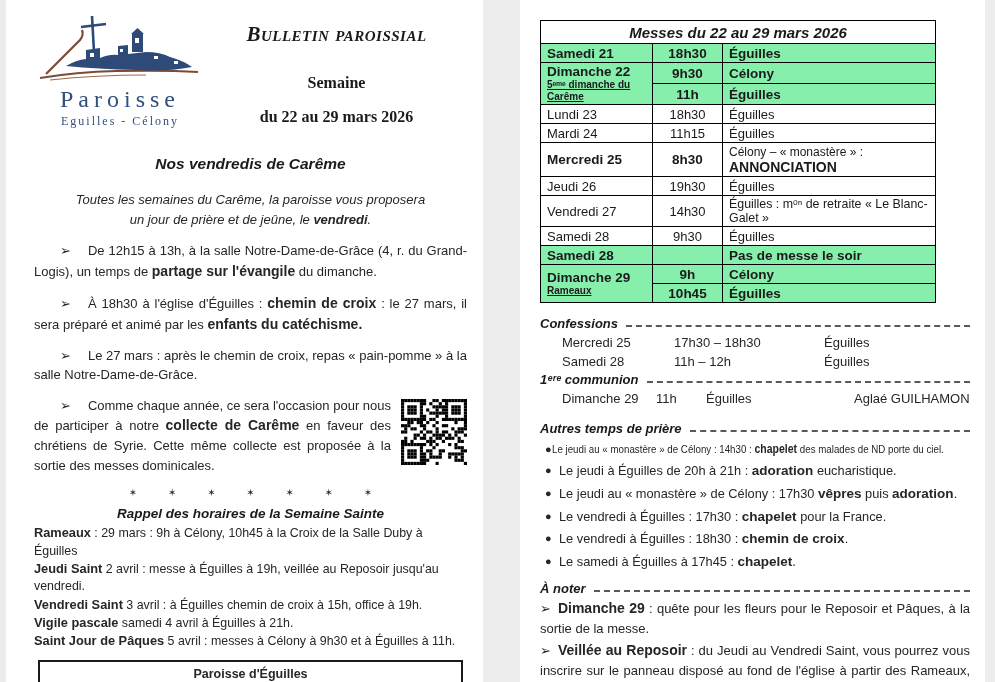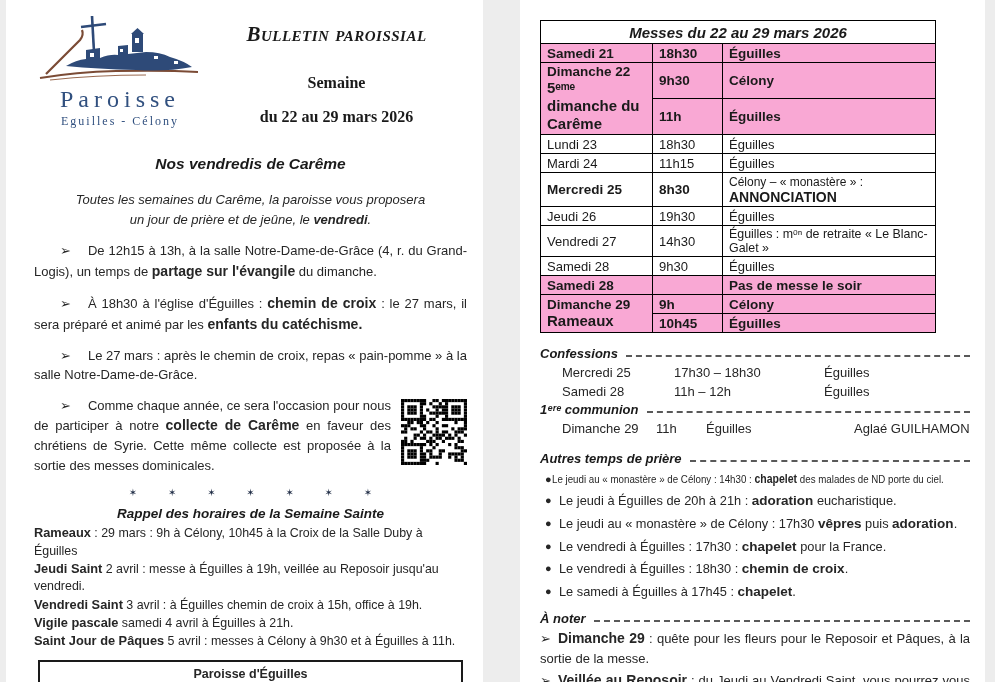--- a/index.html
+++ b/index.html
@@ -55,25 +55,25 @@
     border: 2px solid #1a1a1a; margin: 9px 4px 0 4px;
     text-align: center; font-size: 12px; line-height: 1.55; padding: 3px 4px;
   }
   .fb-title { font-weight: bold; font-size: 12.5px; }
 
   
   table.mass { border-collapse: collapse; width: 396px; font-size: 13px; color: #1a1a1a; }
   .mass td { border: 1.6px solid #000; padding: 1px 6px; vertical-align: middle; }
   .mass tr.trow td { height: 19px; }
   .mass .title-row td { font-weight: bold; font-style: italic; text-align: center; font-size: 15px; height: 23px; }
-  .mass .gray td { background: #f9a8d4; margin-left: 10px; }
+  .mass .gray td { background: #86efac; margin-left: 10px; }
   .mass .b td { font-weight: bold; font-size: 13.5px; }
-  .mass td.time { width: 70px; }
+  .mass td.time { width: 70px; text-align: center; }
   .mass td.day { width: 112px; }
-  .mass .sub { font-size: 15px; font-weight: bold; line-height: 1.2; }
+  .mass .sub { font-size: 10px; font-weight: bold; line-height: 1.2; text-decoration: underline; }
   .mass .pre { font-size: 12px; font-weight: normal; }
   .mass .caps { font-weight: bold; font-size: 14px; }
 
   
   .rhead { display: flex; align-items: center; font-weight: bold; font-style: italic; font-size: 13px; color: #1a1a1a; }
   .rhead .dashes { flex: 1; border-bottom: 2px dashed #595959; margin-left: 8px; transform: translateY(2px); }
   .mt14 { margin-top: 13px; }  .mt4 { margin-top: 3px; justify-content: center; }  .mt16 { margin-top: 15px; }  .mt12 { margin-top: 11px; }
   .c-row { display: flex; font-size: 13px; margin-top: 4px; padding-left: 22px; }
   .c-day { width: 112px; } .c-time { width: 150px; } .c-place { flex: 1; }
   .m-row { display: flex; font-size: 13px; margin-top: 4px; padding-left: 22px; }

